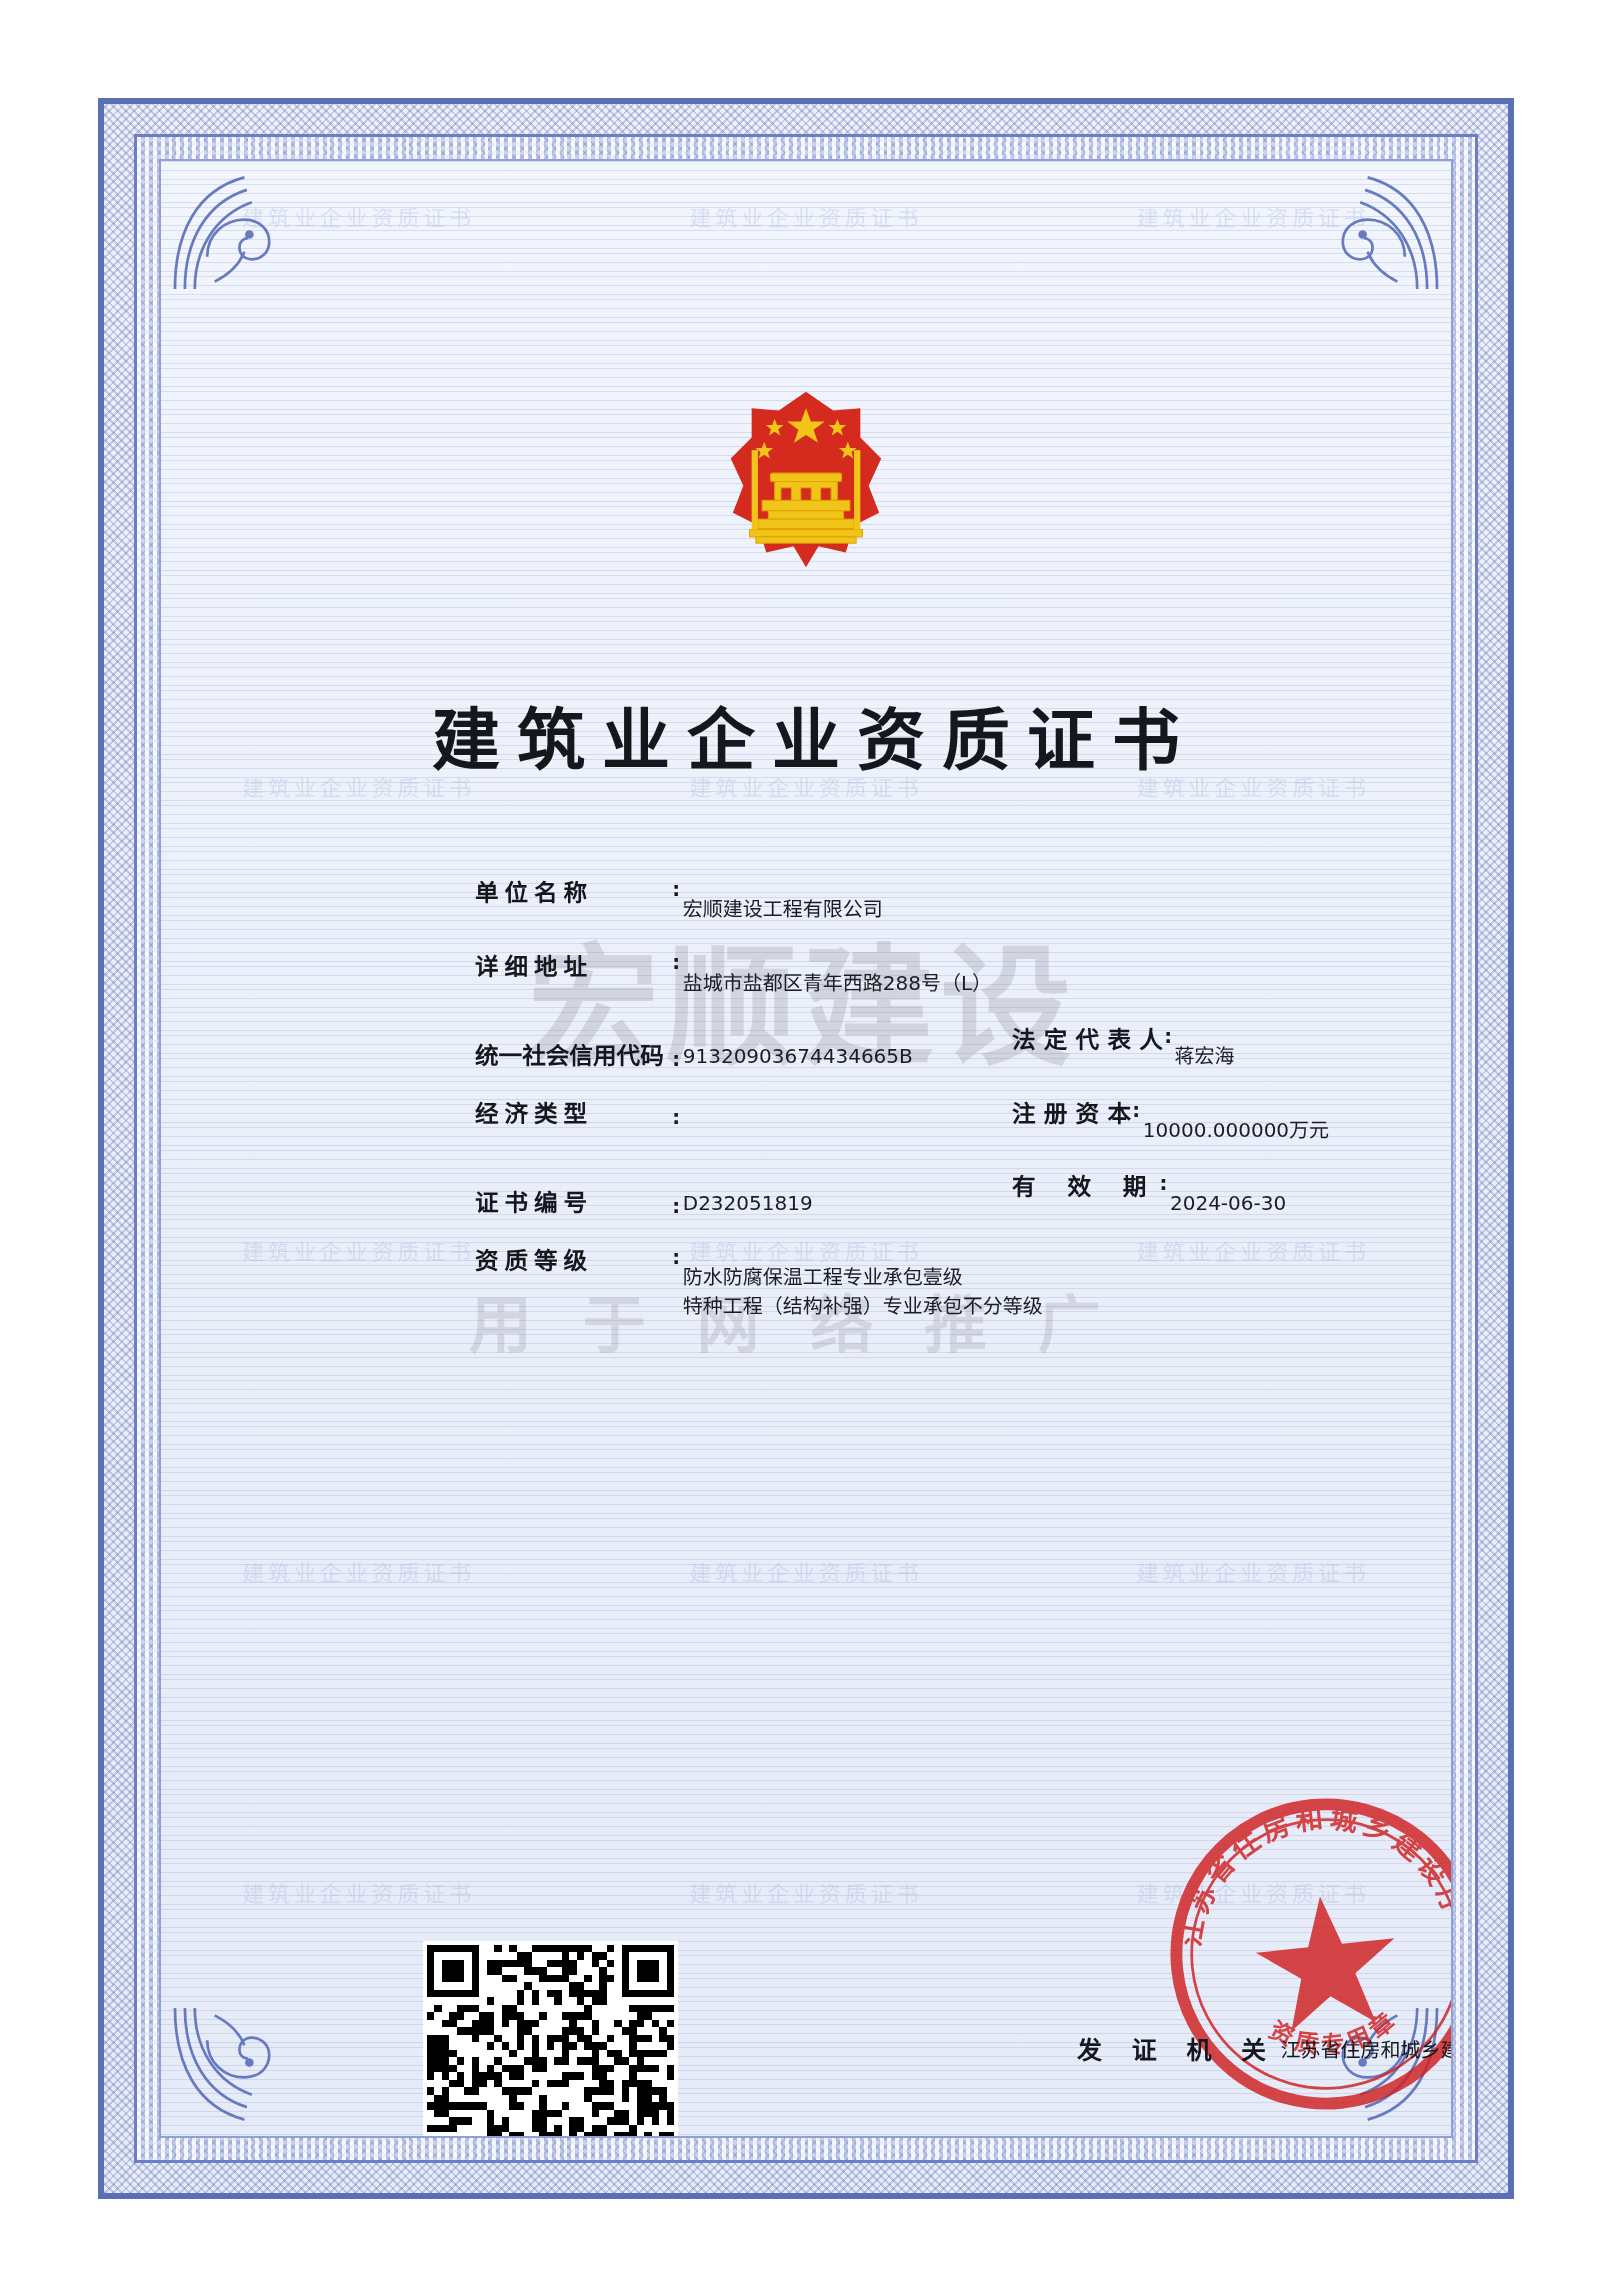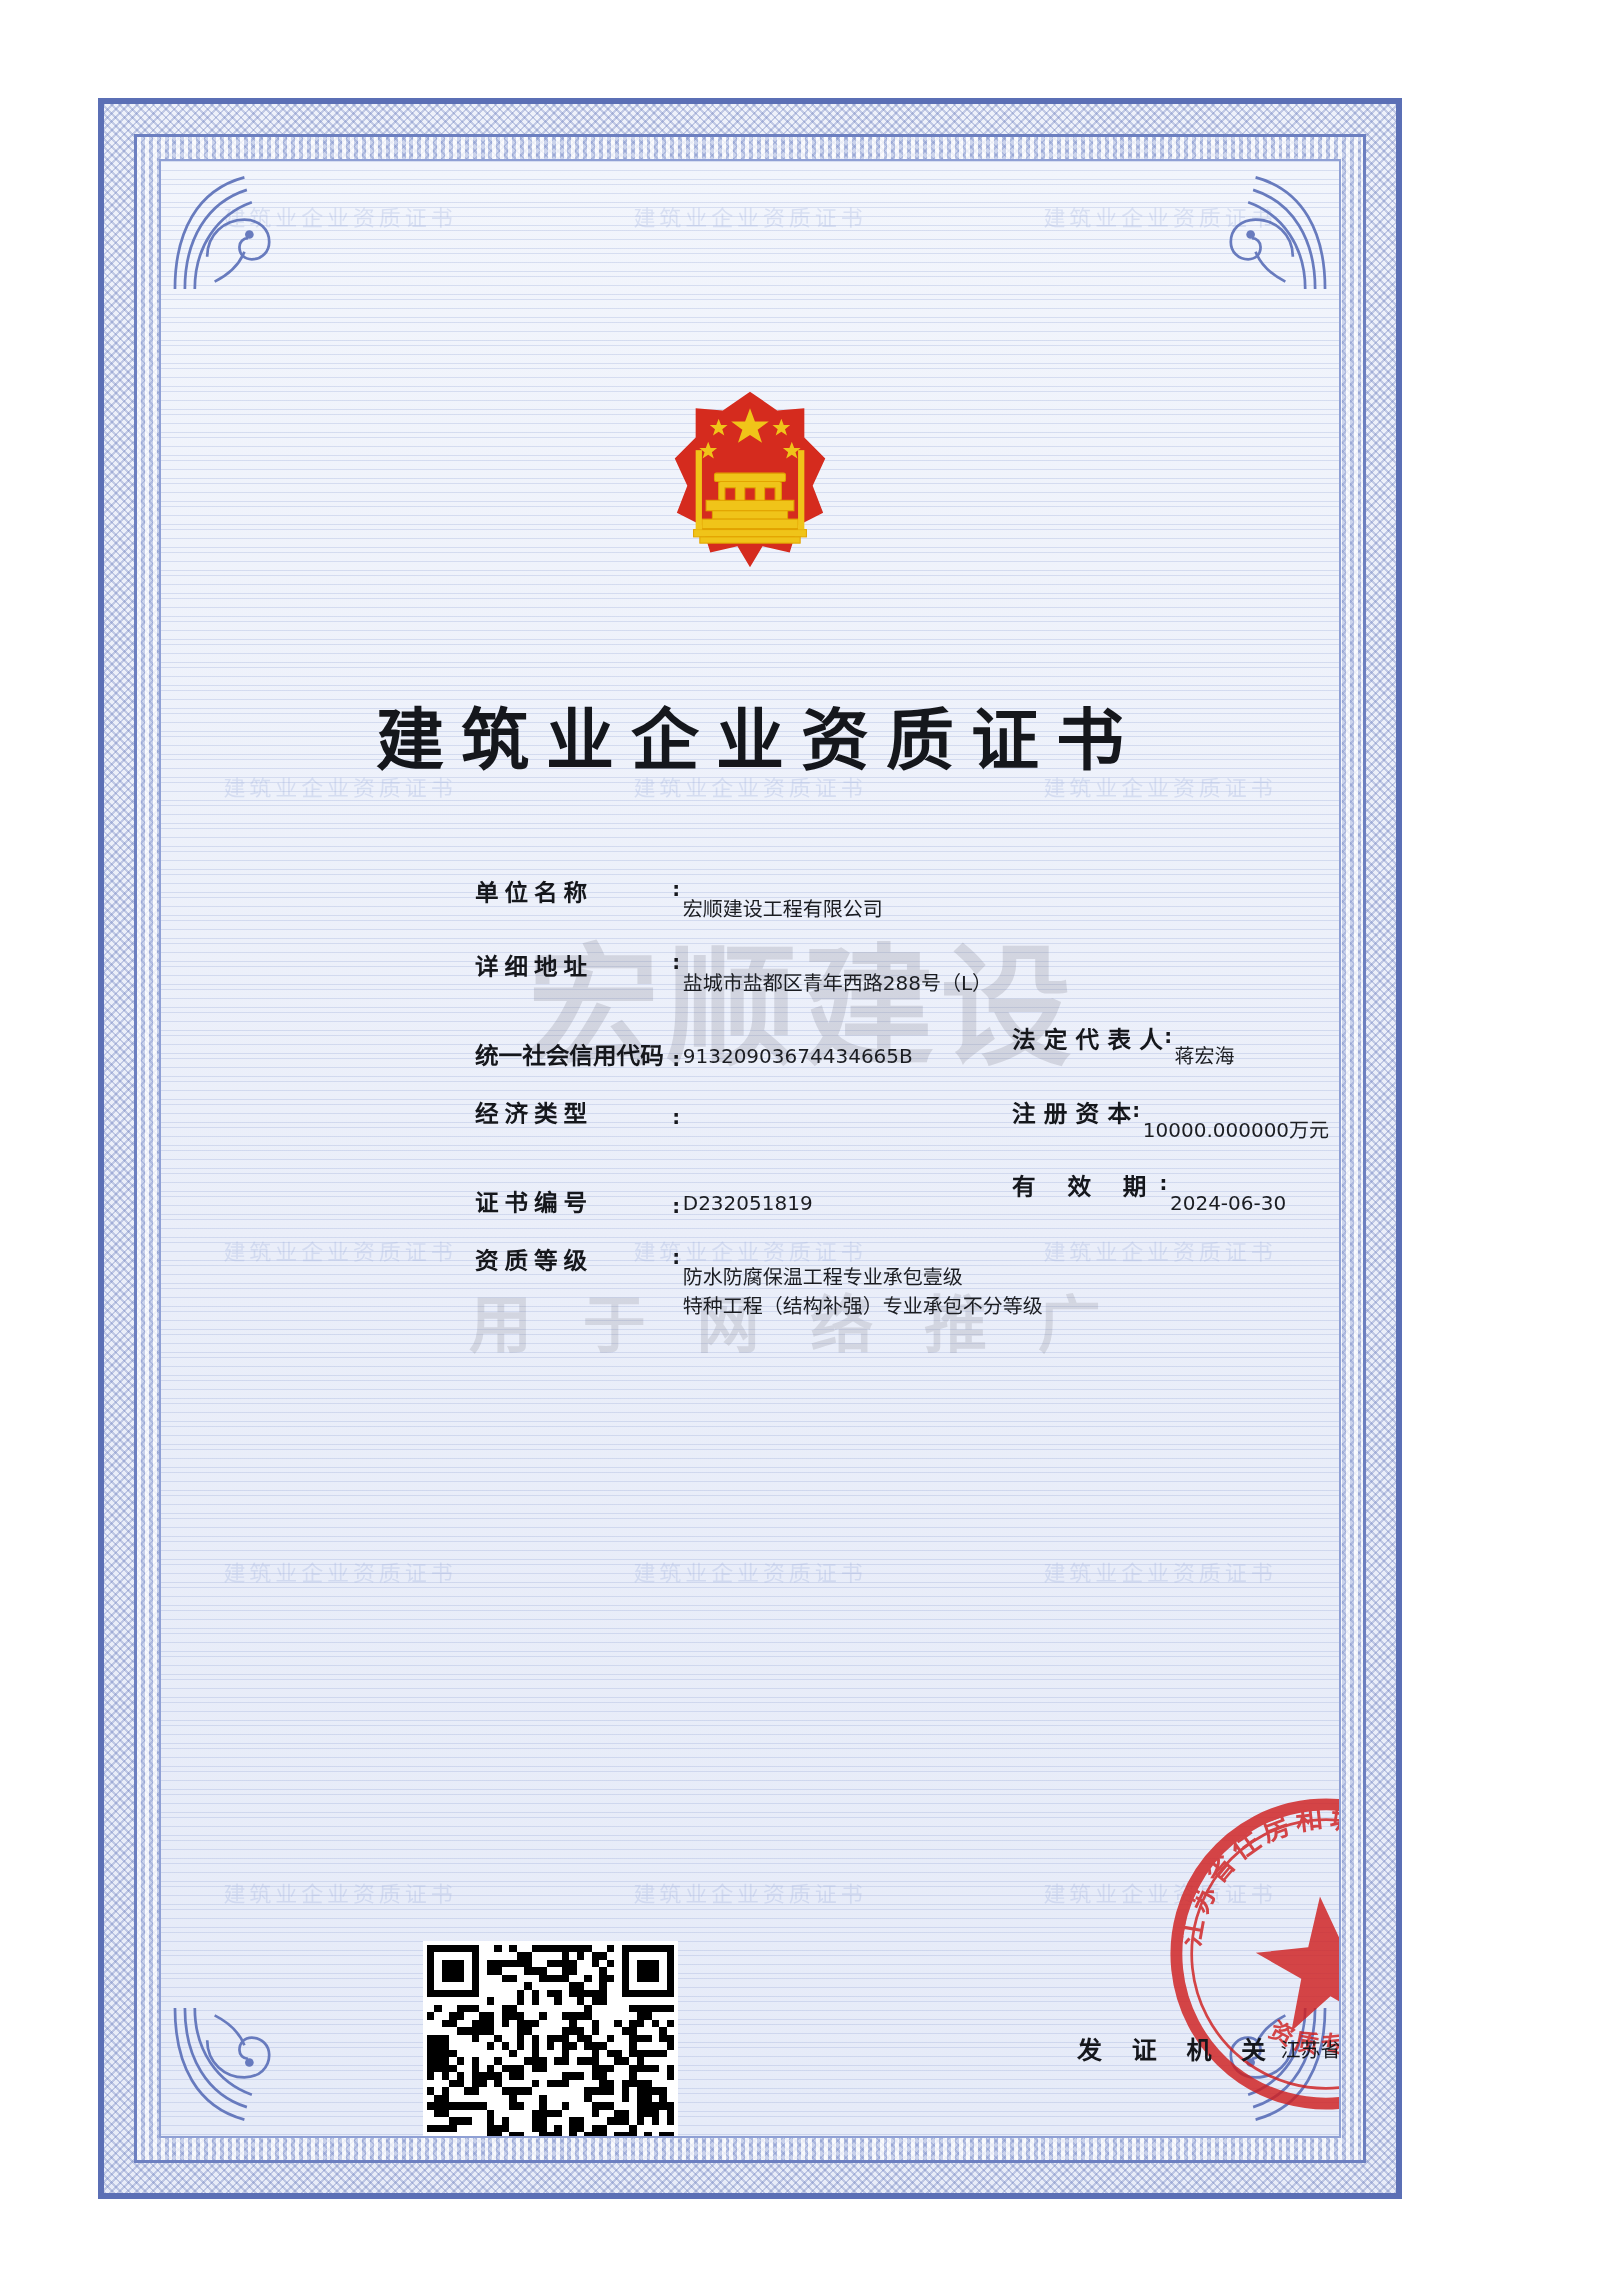--- a/index.html
+++ b/index.html
@@ -22,21 +22,21 @@
     width: 1623px;
     height: 2295px;
     background: #ffffff;
   }
 
   
   .frame-outer {
     position: absolute;
     left: 98px;
     top: 98px;
-    width: 1304px;
+    width: 1416px;
     height: 2101px;
     border: 6.5px solid #5b6fb5;
     box-sizing: border-box;
     background:
       repeating-linear-gradient(45deg, rgba(91,111,181,.30) 0 2px, rgba(255,255,255,0) 2px 5.9px),
       repeating-linear-gradient(-45deg, rgba(91,111,181,.30) 0 2px, rgba(255,255,255,0) 2px 5.9px),
       linear-gradient(#eef1fa, #e8ecf8);
   }
   .frame-mid {
     position: absolute;

